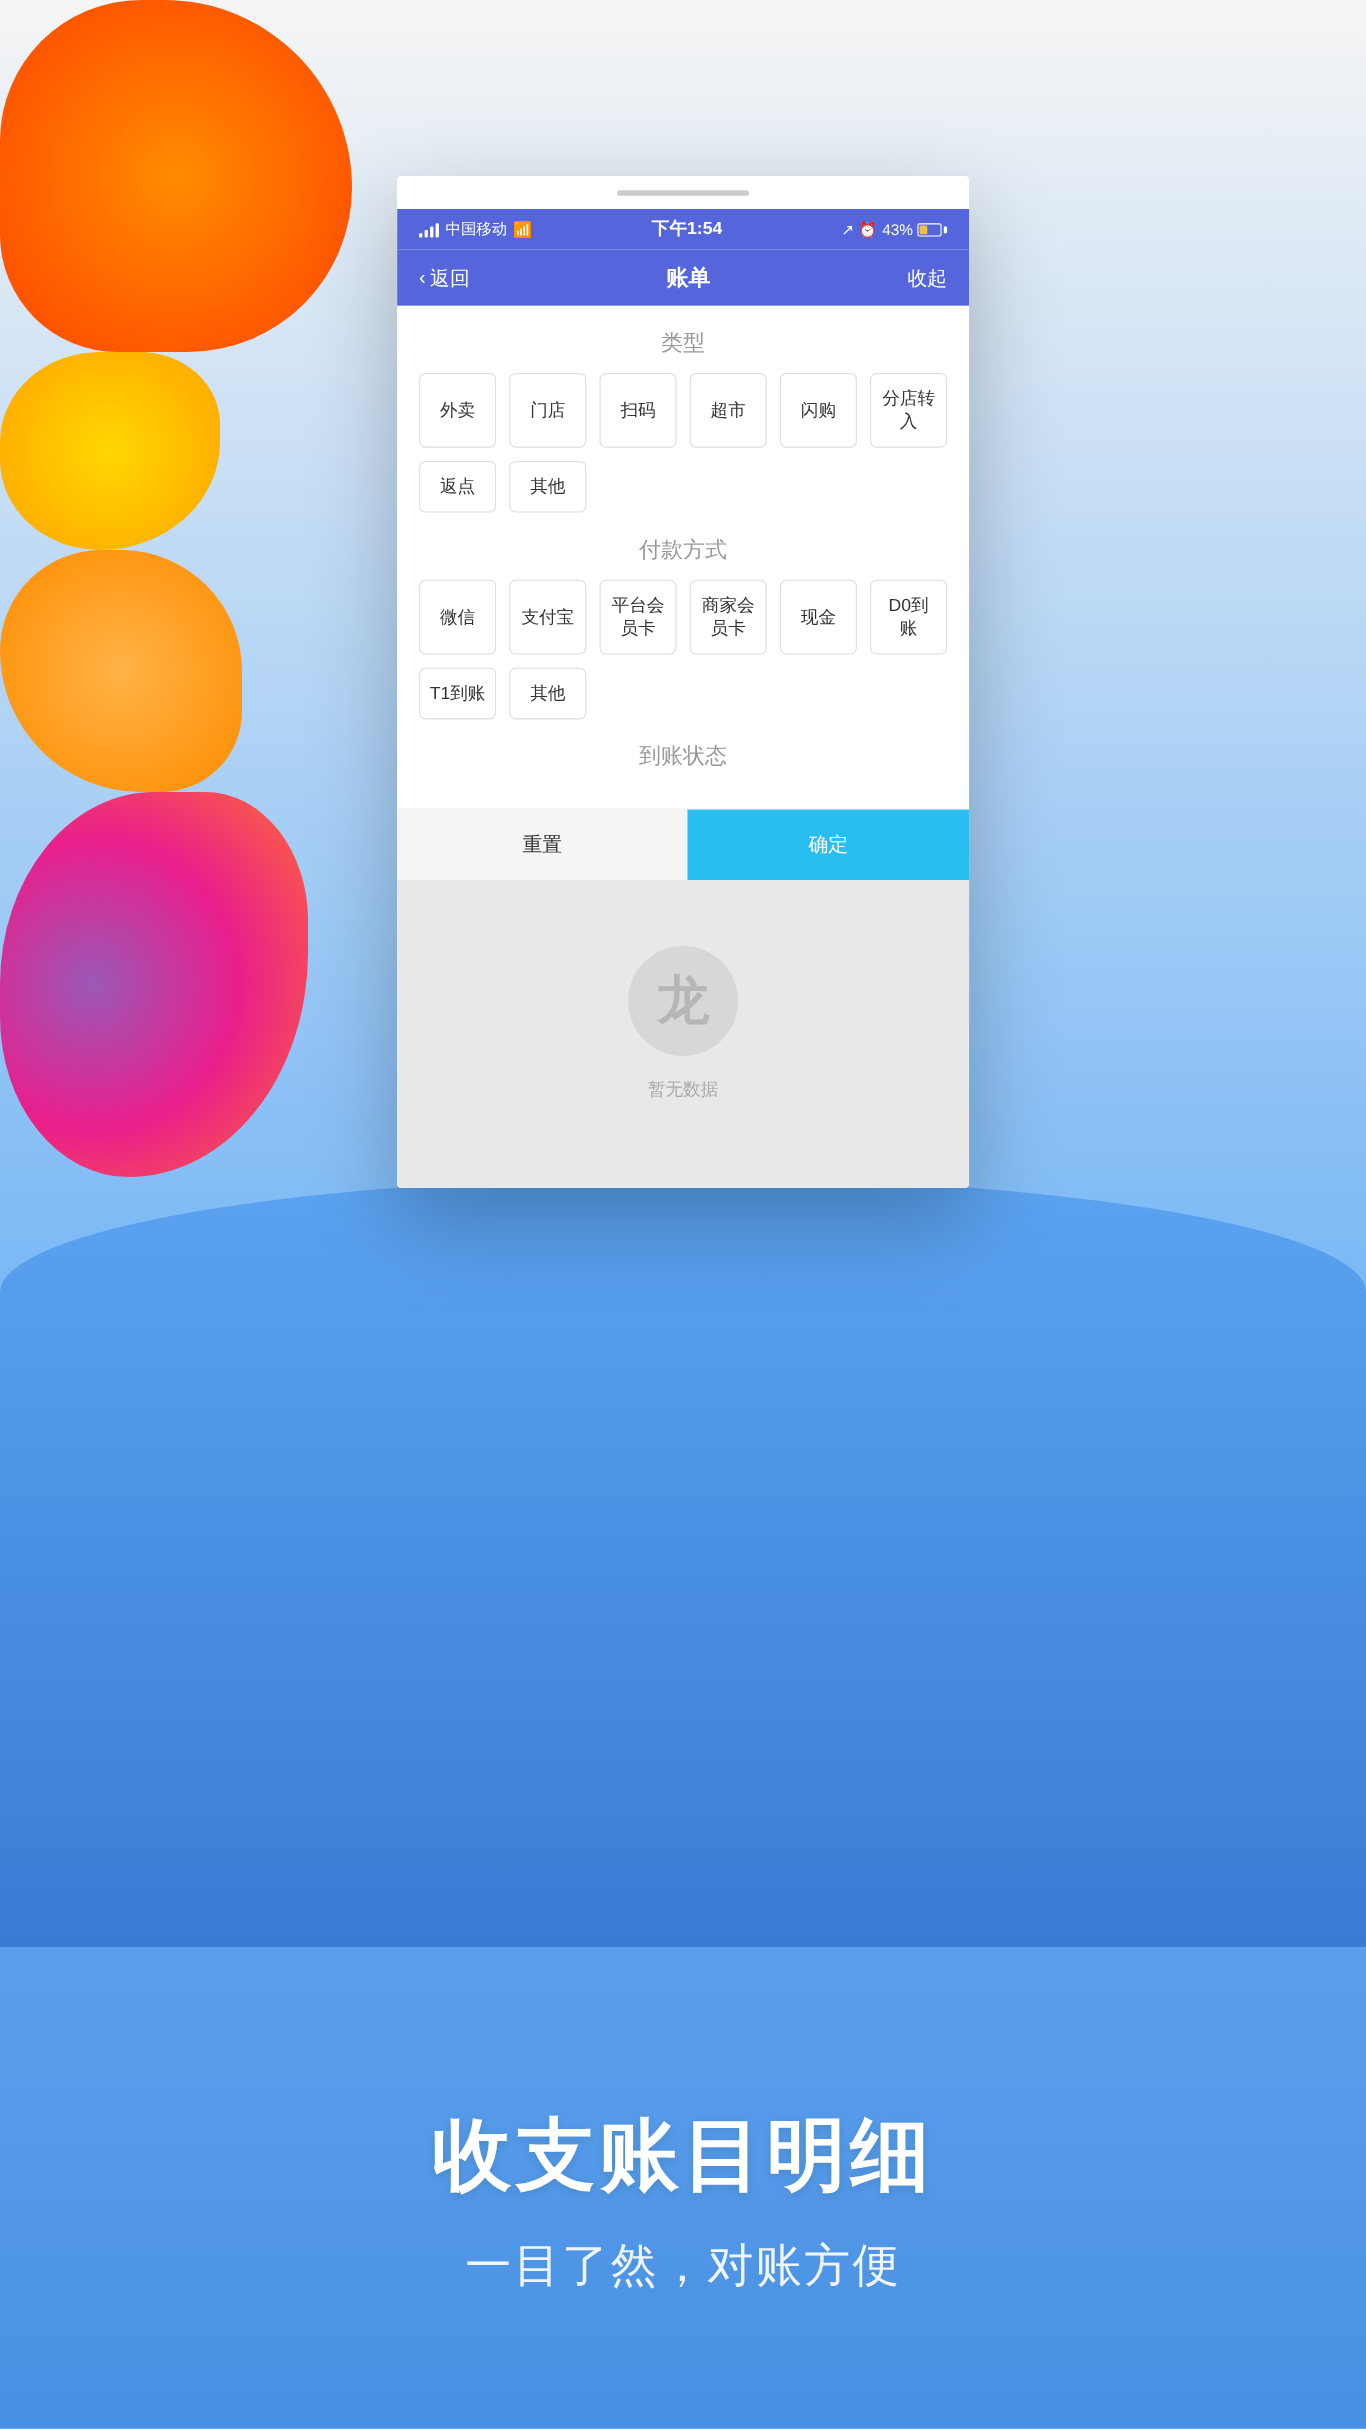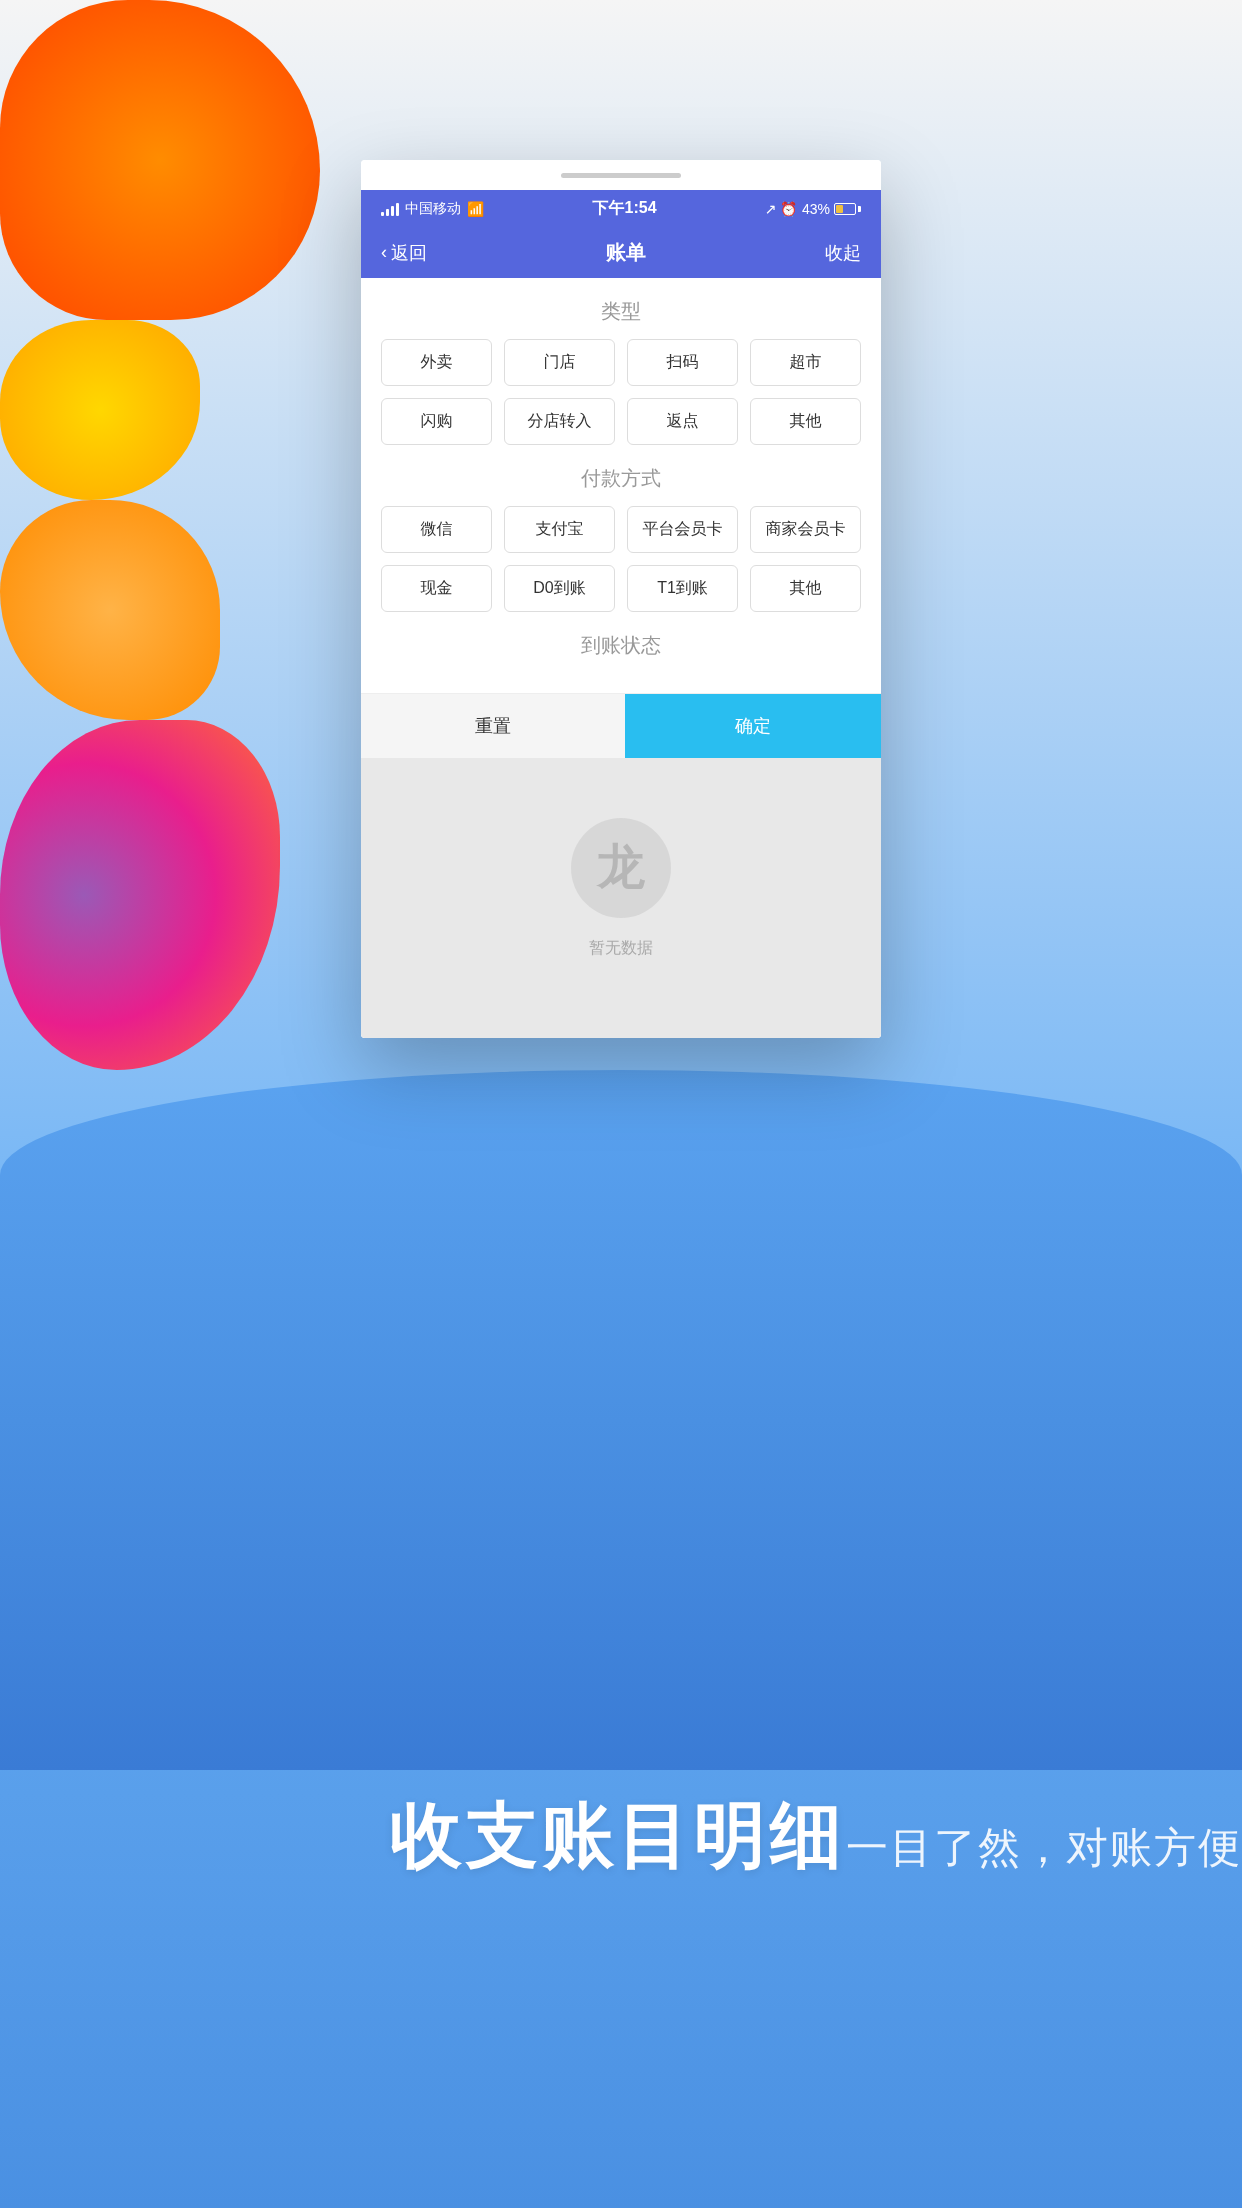--- a/index.html
+++ b/index.html
@@ -111,21 +111,21 @@
 
     .section-label {
       font-size: 20px;
       color: #999;
       margin-bottom: 14px;
       text-align: center;
     }
 
     .filter-grid {
       display: grid;
-      grid-template-columns: repeat(4, 1fr);
+      grid-template-columns: repeat(6, 1fr);
       gap: 12px;
       margin-bottom: 20px;
     }
 
     .filter-btn {
       border: 1px solid #ddd;
       background: #fff;
       border-radius: 6px;
       padding: 12px 8px;
       font-size: 16px;
@@ -193,20 +193,21 @@
     }
 
     
     .promo-section {
       position: absolute;
       bottom: 0;
       left: 0;
       width: 1242px;
       height: 600px;
       display: flex;
+      flex-direction: column;
       align-items: center;
       justify-content: flex-end;
       padding-bottom: 120px;
     }
 
     .promo-title {
       font-size: 72px;
       font-weight: 900;
       color: #ffffff;
       text-align: center;

